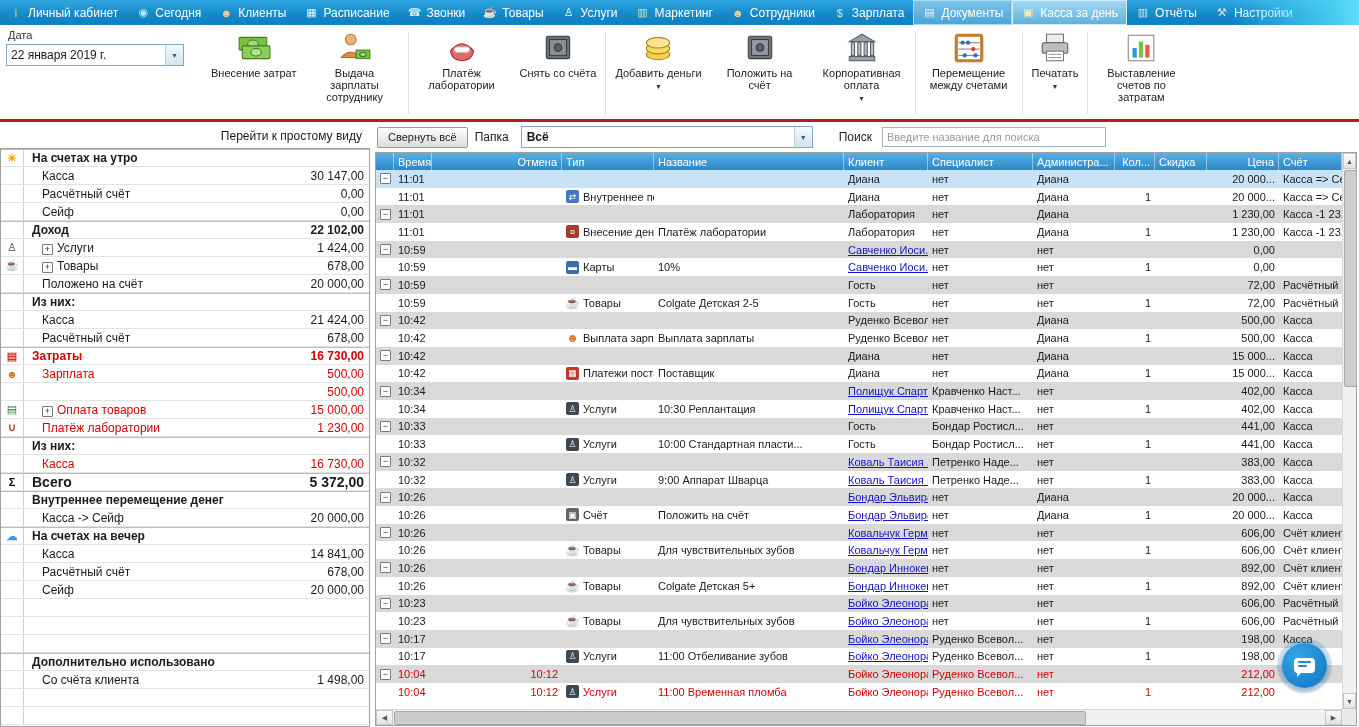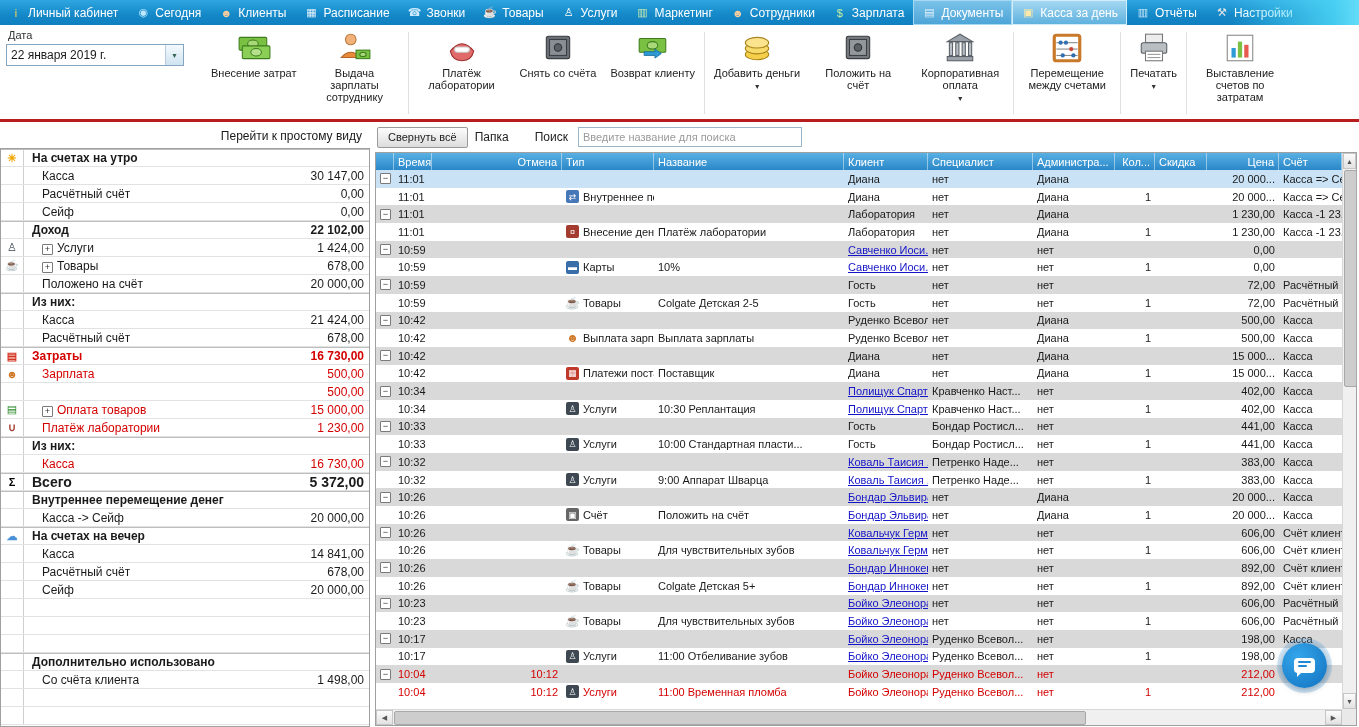--- a/index.html
+++ b/index.html
@@ -218,28 +218,20 @@
           <span class="rlabel">Платёж лаборатории</span>
         </div>
         <div class="rbtn">
           <span class="ricon"><svg viewBox="0 0 32 32">
               <rect x="5" y="5" width="22" height="21" rx="2" fill="#6a6f75" stroke="#3a3e42"></rect>
               <rect x="8" y="8" width="16" height="15" fill="#888e94" stroke="#3a3e42"></rect>
               <circle cx="16" cy="15.5" r="3.5" fill="#5a5f64" stroke="#2e3236"></circle>
             </svg></span>
           <span class="rlabel">Снять со счёта</span>
         </div>
-        <div class="rbtn">
-          <span class="ricon"><svg viewBox="0 0 32 32">
-              <rect x="3" y="7" width="25" height="13" rx="1" fill="#7ac143" stroke="#3e7d1e"></rect>
-              <ellipse cx="15.5" cy="13.5" rx="5" ry="3.5" fill="#a8d878" stroke="#3e7d1e"></ellipse>
-              <path d="M7 25 h12 v-3 l7 5 -7 5 v-3 h-12 z" fill="#2f9bd6" stroke="#1a6e9e" transform="scale(0.85) translate(2,-2)"></path>
-            </svg></span>
-          <span class="rlabel">Возврат клиенту</span>
-        </div>
         <div class="rsep"></div>
         <div class="rbtn">
           <span class="ricon"><svg viewBox="0 0 32 32">
               <ellipse cx="16" cy="22" rx="11" ry="5" fill="#f5cf4a" stroke="#a8841a"></ellipse>
               <ellipse cx="16" cy="16.5" rx="11" ry="5" fill="#f8da6b" stroke="#a8841a"></ellipse>
               <ellipse cx="16" cy="11" rx="11" ry="5" fill="#fbe48d" stroke="#a8841a"></ellipse>
             </svg></span>
           <span class="rlabel">Добавить деньги</span>
           <span class="drop-arrow">▼</span>
         </div>
@@ -467,20 +459,24 @@
           <span class="svalue"></span>
         </div>
       </div>
   </div>
 
   <div class="table-panel">
     <div class="controls">
       <button class="btn-collapse">Свернуть всё</button>
       <span class="ctl-gap1"></span>
       <span class="lbl">Папка</span>
+      <div class="folder-combo">
+        <span class="fval">Всё</span>
+        <span class="combo-btn">▼</span>
+      </div>
       <span class="ctl-gap2"></span>
       <span class="lbl">Поиск</span>
       <input class="search-input" type="text" placeholder="Введите название для поиска" style="">
     </div>
 
     <div class="gridwrap">
       <div class="grid-header" id="gridhead">
           <div class="hcell c-exp"></div>
           <div class="hcell c-time">Время</div>
           <div class="hcell c-cancel">Отмена</div>

